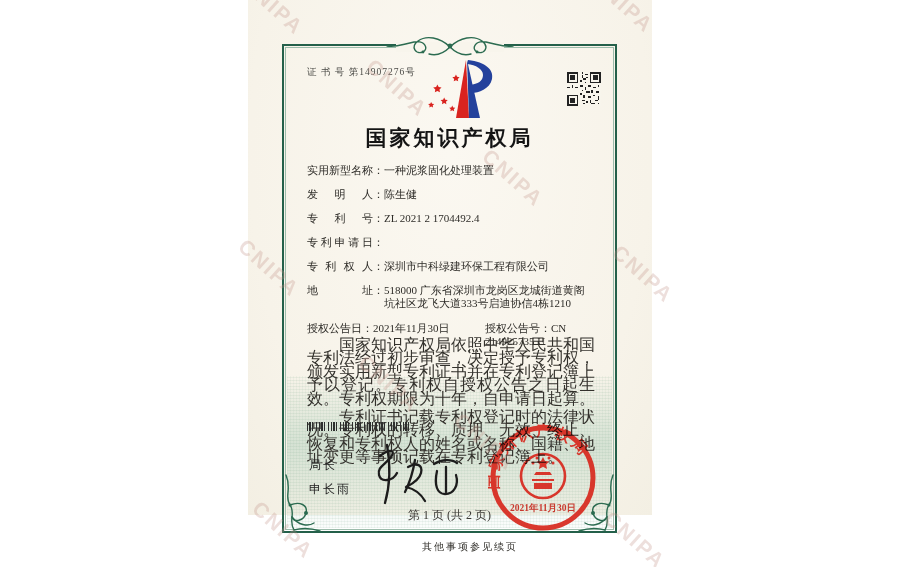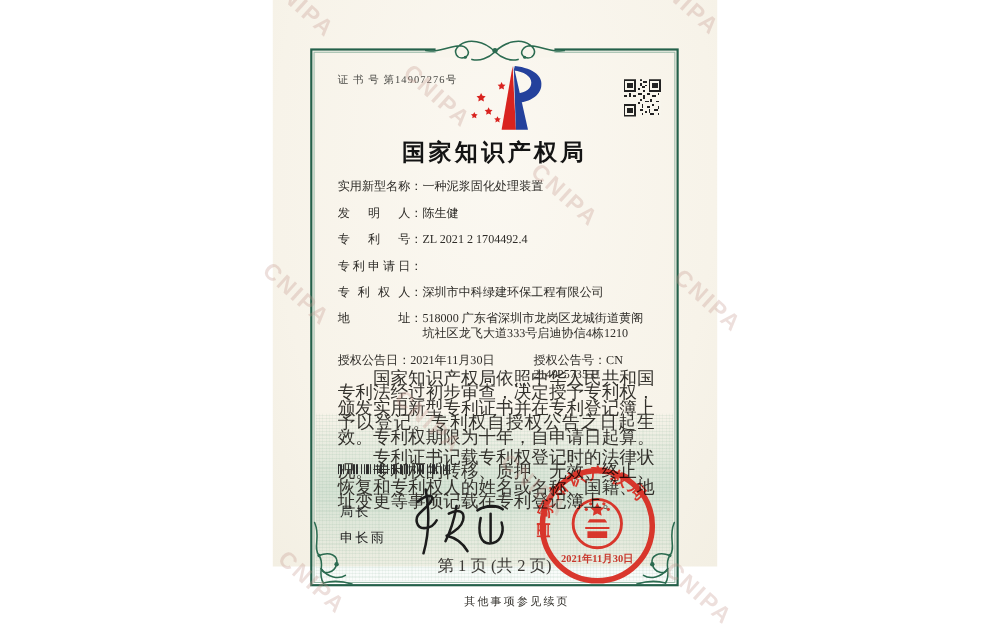--- a/index.html
+++ b/index.html
@@ -40,21 +40,21 @@
          text-align:justify;line-height:13.4px;}
   .paras p{margin:0 0 5px 0;text-indent:2em;}
   .barcode{position:absolute;left:23px;top:376px;width:104px;height:9px;
     background:repeating-linear-gradient(90deg,#2e2e2e 0 1px,transparent 1px 2px,
       #2e2e2e 2px 4px,transparent 4px 5px,#2e2e2e 5px 6px,transparent 6px 9px,
       #2e2e2e 9px 10px,transparent 10px 12px);}
   .director{position:absolute;left:25px;top:411px;font-size:12px;font-weight:400;color:#222;}
   .director div{margin-bottom:7px;letter-spacing:2px;}
   .signature{position:absolute;left:76px;top:394px;}
   .seal{position:absolute;left:204px;top:377px;opacity:.93;mix-blend-mode:multiply;}
-  .page-num{position:absolute;left:0;right:0;bottom:7px;text-align:center;font-size:15px;color:#3c3a36;}
+  .page-num{position:absolute;left:0;right:0;bottom:7px;text-align:center;font-size:12px;color:#3c3a36;}
   .flourish-top{position:absolute;left:50%;top:-16px;transform:translateX(-50%);}
   .corner{position:absolute;bottom:-2px;}
   .corner.bl{left:-2px;}
   .corner.br{right:-2px;transform:scaleX(-1);}
   .footer-note{position:absolute;left:0;right:0;top:540px;text-align:center;font-size:10px;
                color:#33312c;letter-spacing:2px;margin-left:40px;}
 </style>
 </head>
 <body>
 

